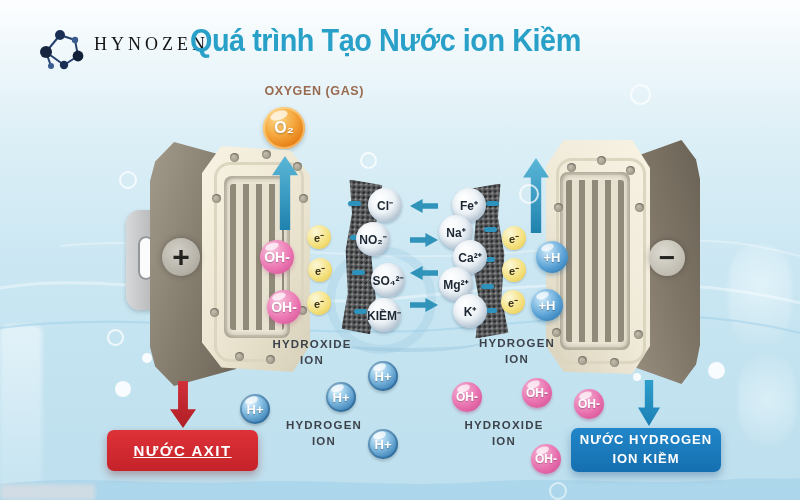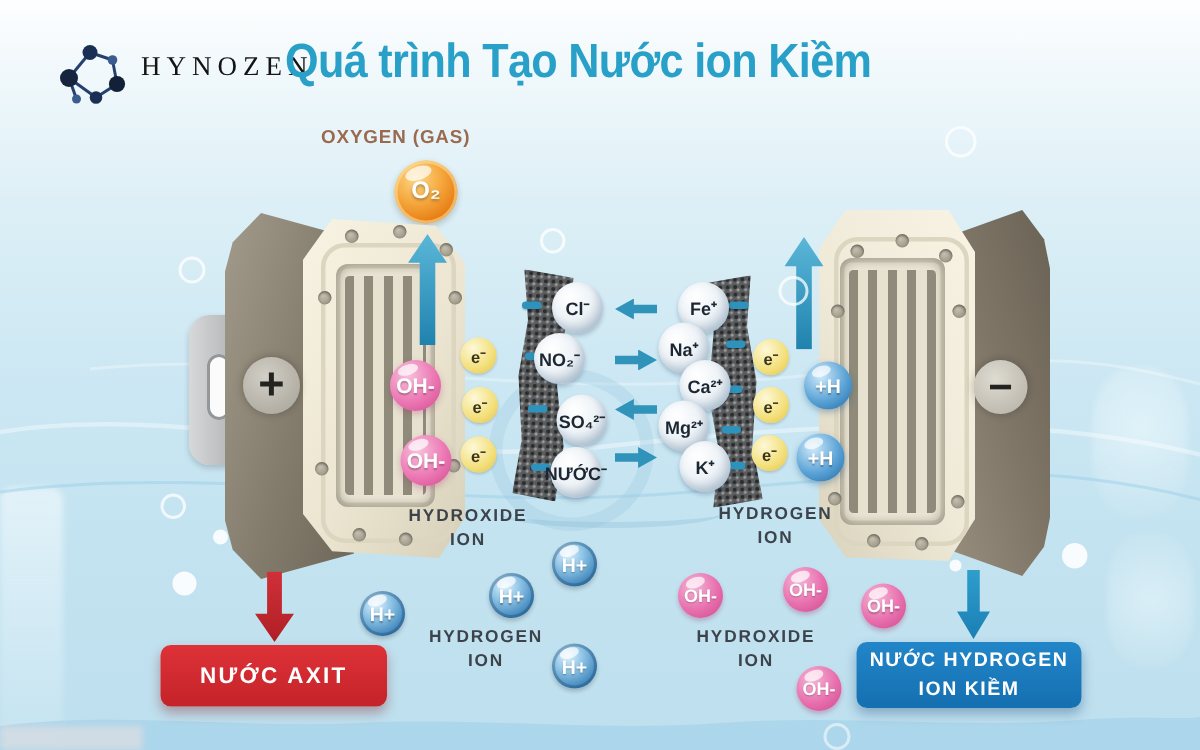--- a/index.html
+++ b/index.html
@@ -10,21 +10,21 @@
   }
   .abs{position:absolute;}
   .flexc{display:flex;align-items:center;justify-content:center;}
 
   
   .logo-text{font-family:"Liberation Serif",serif;font-size:18px;letter-spacing:4px;color:#141414;}
   .title{font-size:32px;font-weight:800;color:#29a0c8;letter-spacing:-.5px;transform:scaleX(.9);transform-origin:left center;white-space:nowrap;}
 
   
   .lbl{font-size:11.5px;font-weight:700;letter-spacing:1.2px;color:#3d434b;text-align:center;line-height:1.35;}
-  .gas-lbl{font-size:12.5px;font-weight:700;letter-spacing:.6px;text-align:left;}
+  .gas-lbl{font-size:12.5px;font-weight:700;letter-spacing:.6px;text-align:right;}
 
   
   .ball{width:42px;height:42px;border-radius:50%;color:#fff;font-weight:800;font-size:16px;
         text-shadow:0 1px 2px rgba(0,0,0,.3);box-shadow:0 2px 5px rgba(0,0,0,.2);}
   .ball.o2{background:radial-gradient(circle at 35% 28%,#fcd98a 0%,#f5a93f 40%,#e67c12 75%,#c96608 100%);box-shadow:inset 0 0 0 2px rgba(255,225,160,.55),0 2px 5px rgba(0,0,0,.2);text-align:right;}
   .ball.h2{background:radial-gradient(circle at 35% 28%,#a8e58a 0%,#5fc553 45%,#2f9e35 80%,#1f7d28 100%);box-shadow:inset 0 0 0 2px rgba(22,92,32,.45),0 2px 5px rgba(0,0,0,.2);}
   .gloss::before{content:"";position:absolute;width:42%;height:22%;left:16%;top:10%;
         background:rgba(255,255,255,.7);border-radius:50%;transform:rotate(-18deg);}
   .ball,.ion,.eb,.ohb,.phb,.hpb,.ohs{position:absolute;display:flex;align-items:center;justify-content:center;}
   .ion{width:34px;height:34px;border-radius:50%;font-size:12px;font-weight:800;color:#1c2733;
@@ -78,21 +78,21 @@
            background:linear-gradient(180deg,#5bb7d8,#1f82ae);}
   .dnarrow{clip-path:polygon(31% 0,69% 0,69% 60%,100% 60%,50% 100%,0 60%,31% 60%);}
   .harrow{width:28px;height:14px;background:#2f93ba;
           clip-path:polygon(0 50%,45% 0,45% 30%,100% 30%,100% 70%,45% 70%,45% 100%);}
   .harrow.right{transform:scaleX(-1);}
 
   
   .obox{border-radius:7px;display:flex;flex-direction:column;align-items:center;justify-content:center;
         color:#fff;font-weight:800;text-align:center;}
   .obox.red{background:linear-gradient(#dd3238,#c42329);box-shadow:0 4px 8px rgba(120,20,25,.35);
-        font-size:15px;letter-spacing:1.5px;}
+        font-size:15px;letter-spacing:1.5px;text-decoration:underline;}
   .obox.blue{background:linear-gradient(#2186c9,#156fb0);box-shadow:0 4px 8px rgba(15,70,120,.35);
         font-size:13px;letter-spacing:1px;line-height:1.45;}
 
   
   .dot{position:absolute;border-radius:50%;background:rgba(255,255,255,.88);}
   .ringb{position:absolute;border-radius:50%;border:2px solid rgba(255,255,255,.75);}
   .wm-text{font-size:27px;font-weight:700;letter-spacing:1px;color:rgba(120,176,206,.5);}
   .wm-ring{border:9px solid rgba(150,198,224,.28);border-radius:50%;}
   .wm-swoosh{border-bottom:4px solid rgba(135,188,214,.32);border-radius:50%;}
   .soft{filter:blur(2px);}
@@ -192,21 +192,21 @@
   <div class="dash" style="left:484px;top:308px;"></div>
 
   <div class="abs harrow" style="left:410px;top:199px;"></div>
   <div class="abs harrow right" style="left:410px;top:233px;"></div>
   <div class="abs harrow" style="left:410px;top:266px;"></div>
   <div class="abs harrow right" style="left:410px;top:298px;"></div>
 
   <div class="ion" style="left:368px;top:188px;">Cl⁻</div>
   <div class="ion" style="left:356px;top:222px;">NO₂⁻</div>
   <div class="ion" style="left:371px;top:263px;">SO₄²⁻</div>
-  <div class="ion" style="left:367px;top:298px;">NƯỚC⁻</div>
+  <div class="ion" style="left:367px;top:298px;">KIỀM⁻</div>
   <div class="ion" style="left:452px;top:188px;">Fe⁺</div>
   <div class="ion" style="left:439px;top:215px;">Na⁺</div>
   <div class="ion" style="left:453px;top:240px;">Ca²⁺</div>
   <div class="ion" style="left:439px;top:267px;">Mg²⁺</div>
   <div class="ion" style="left:453px;top:294px;">K⁺</div>
 
   <div class="abs uparrow" style="left:272px;top:156px;width:26px;height:74px;"></div>
   <div class="abs uparrow" style="left:523px;top:158px;width:26px;height:75px;"></div>
 
   <div class="eb" style="left:307px;top:225px;">e⁻</div>

